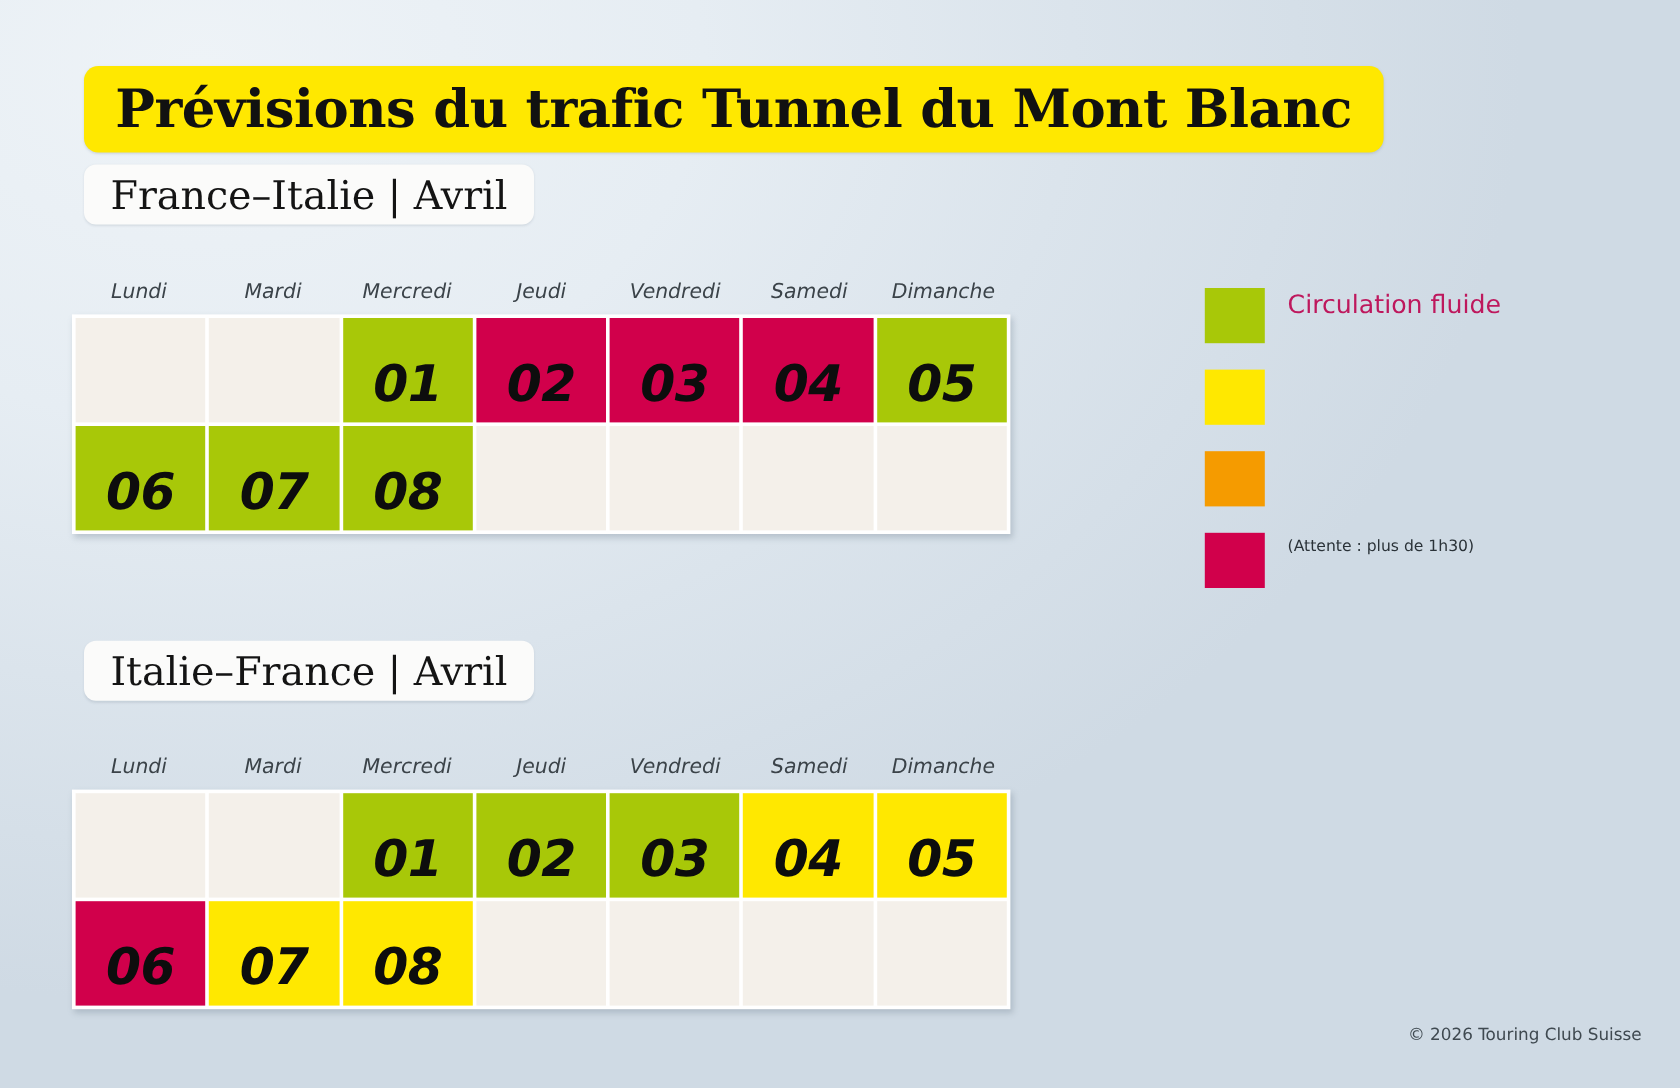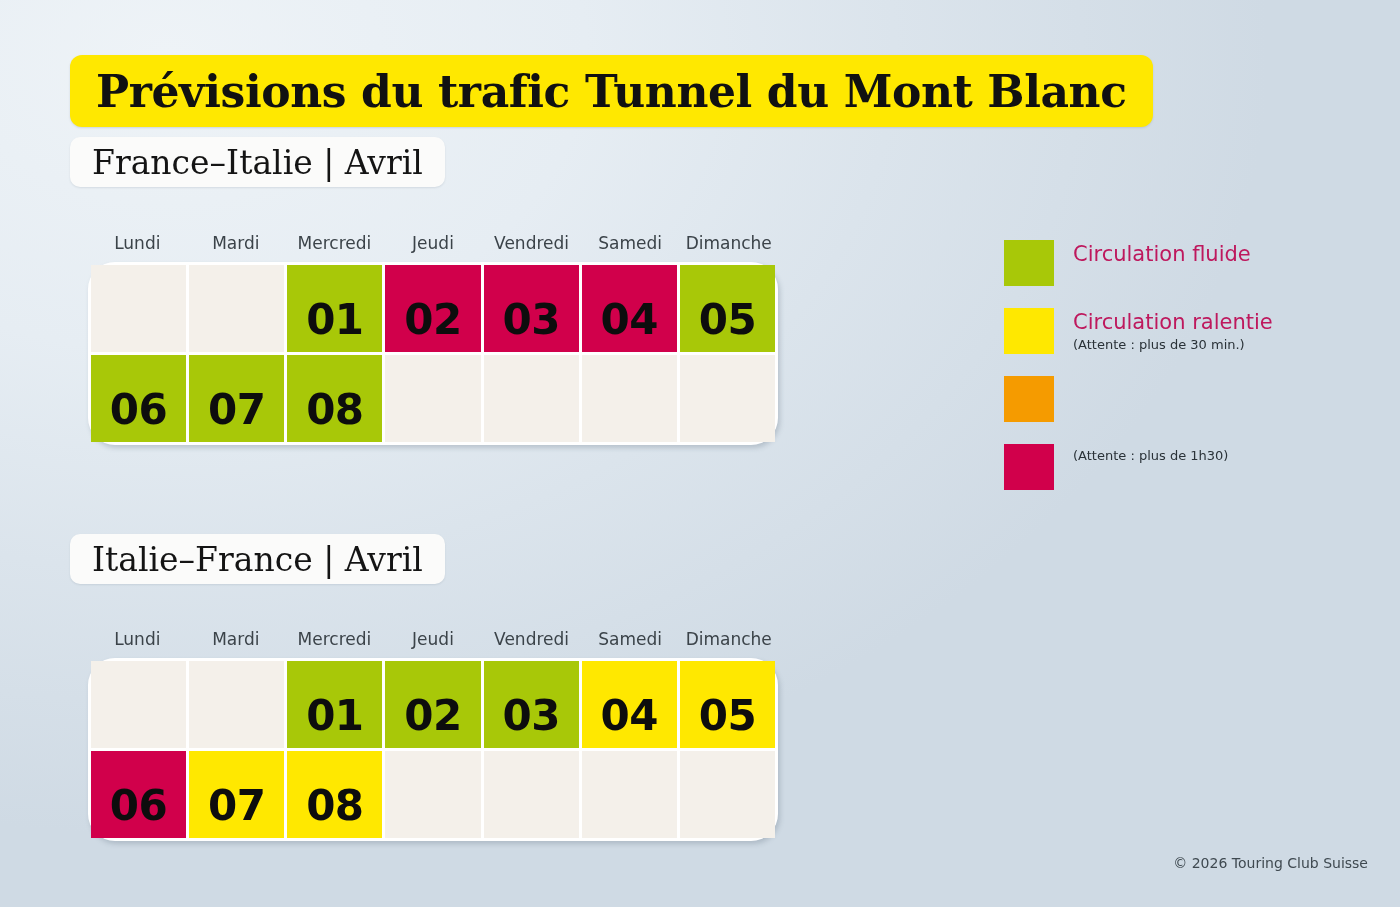--- a/index.html
+++ b/index.html
@@ -55,22 +55,23 @@
     font-size: 33px;
     color: #141414;
     white-space: nowrap;
   }
   #sub1 { top: 137px; }
   #sub2 { top: 534px; }
 
   
   .calendar {
     position: absolute;
-    left: 88px;
-    width: 690px;
+    left: 60px;
+    width: 782px;
+    font-style: italic;
   }
   #cal1 { top: 232px; }
   #cal2 { top: 628px; }
 
   .dayheader {
     display: grid;
     grid-template-columns: repeat(7, 1fr);
     height: 30px;
   }
   .dayheader .dh {
@@ -78,21 +79,20 @@
     color: #3b4349;
     text-align: center;
     line-height: 22px;
     font-family: "DejaVu Sans", sans-serif;
   }
 
   .gridwrap {
     background: #ffffff;
     padding: 3px;
     box-shadow: 2px 3px 5px rgba(110,125,140,0.33);
-    border-radius: 27px;
   }
   .grid {
     display: grid;
     grid-template-columns: repeat(7, 1fr);
     grid-auto-rows: 87px;
     gap: 3px;
   }
   .cell {
     position: relative;
     display: flex;
@@ -263,24 +263,20 @@
 
 <div class="legend">
     <div class="legend-row">
       <div class="legend-sw" style="background: rgb(168, 200, 8);"></div>
       <div class="legend-txt">
         <div class="legend-label">Circulation fluide</div>
       </div>
     </div>
     <div class="legend-row">
       <div class="legend-sw" style="background: rgb(255, 232, 0);"></div>
-      <div class="legend-txt">
-        <div class="legend-label">Circulation ralentie</div>
-        <div class="legend-sub">(Attente : plus de 30 min.)</div>
-      </div>
     </div>
     <div class="legend-row">
       <div class="legend-sw" style="background: rgb(245, 155, 0);"></div>
     </div>
     <div class="legend-row">
       <div class="legend-sw" style="background: rgb(209, 0, 75);"></div>
       <div class="legend-txt">
         <div class="legend-sub">(Attente : plus de 1h30)</div>
       </div>
     </div>

